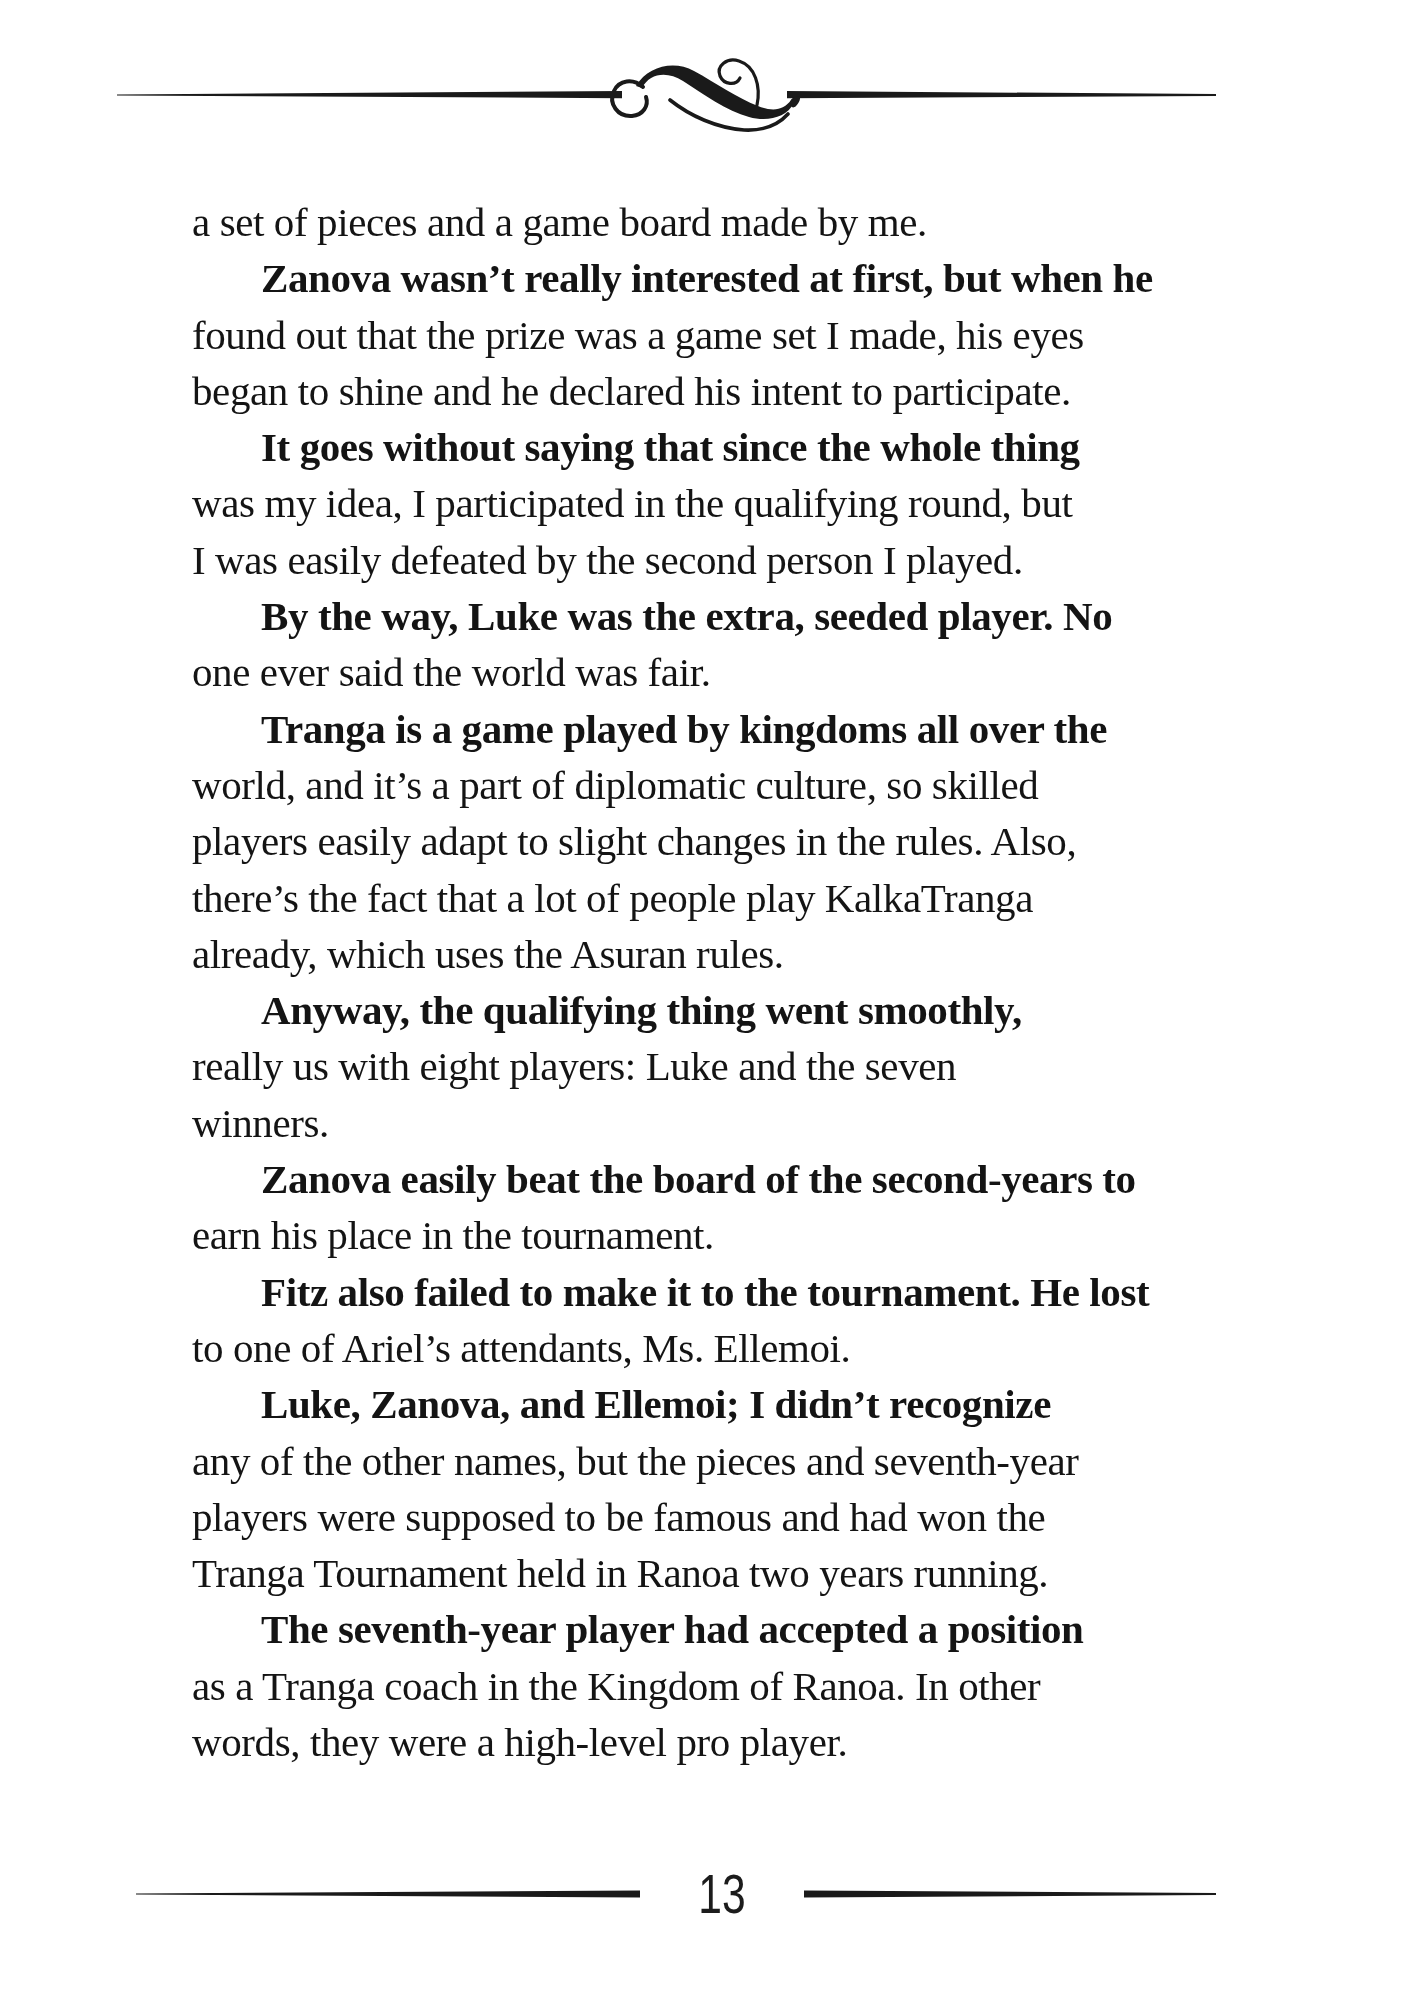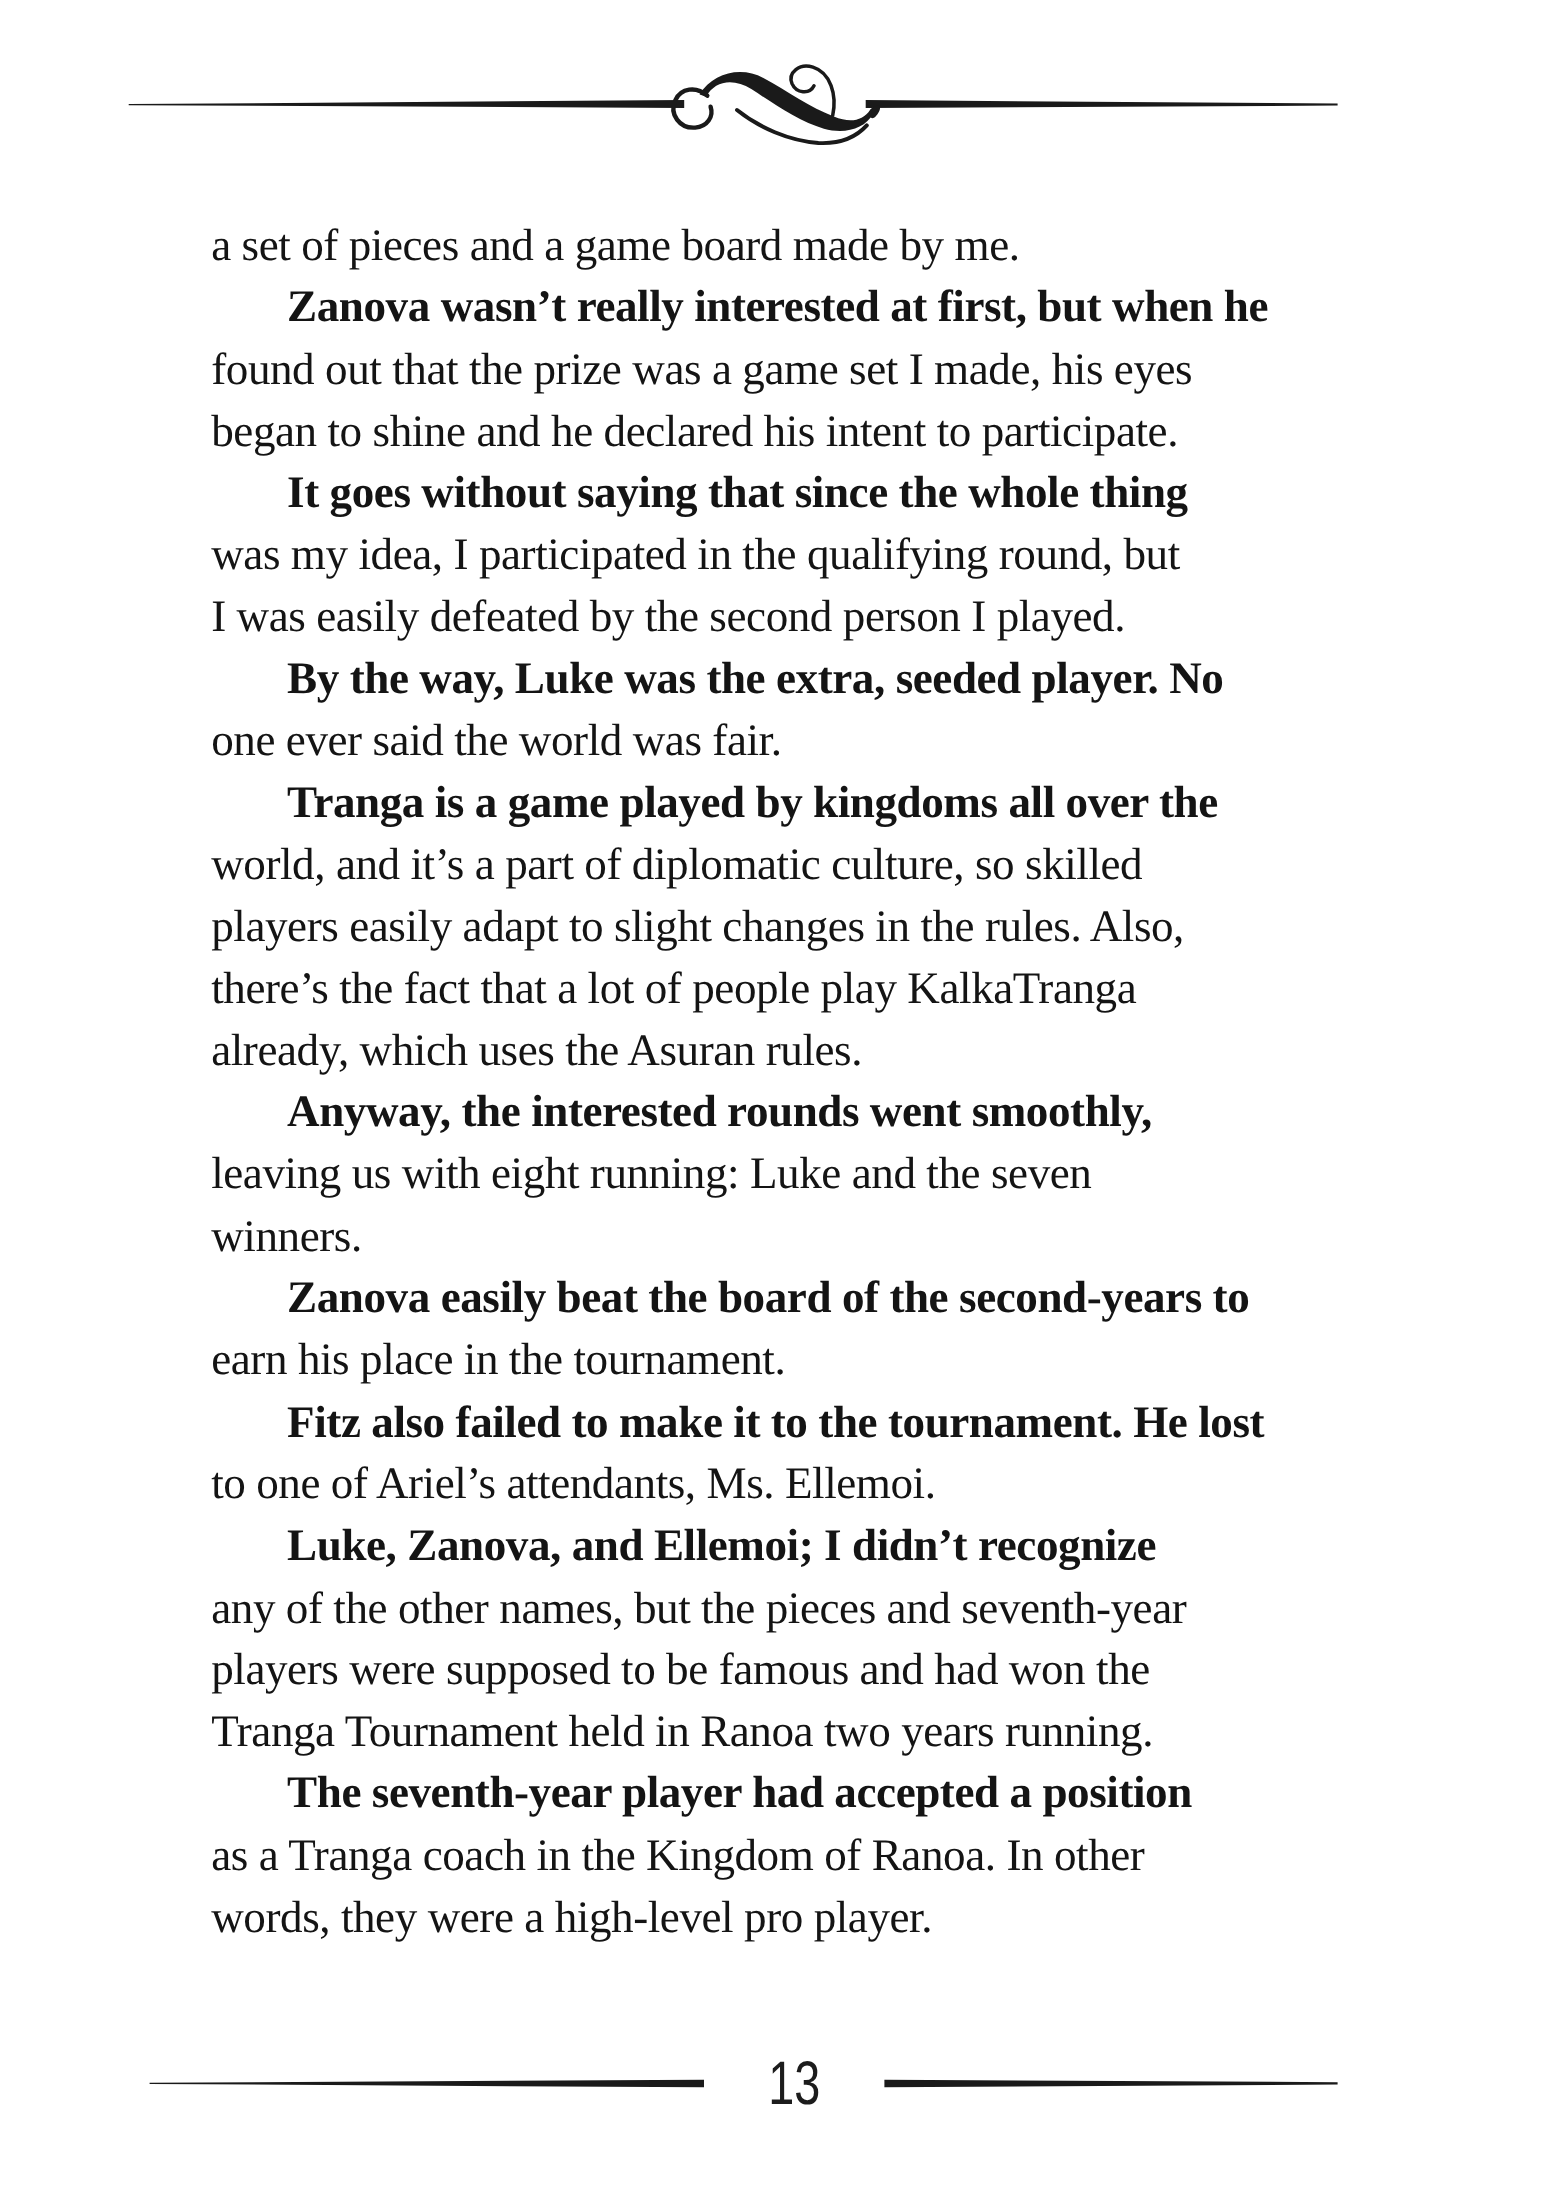--- a/index.html
+++ b/index.html
@@ -119,22 +119,22 @@
         <div class="line">one ever said the world was fair.</div>
       </div>
       <div class="para">
         <div class="line first">Tranga is a game played by kingdoms all over the</div>
         <div class="line">world, and it’s a part of diplomatic culture, so skilled</div>
         <div class="line">players easily adapt to slight changes in the rules. Also,</div>
         <div class="line">there’s the fact that a lot of people play KalkaTranga</div>
         <div class="line">already, which uses the Asuran rules.</div>
       </div>
       <div class="para">
-        <div class="line first">Anyway, the interested rounds went smoothly,</div>
-        <div class="line">leaving us with eight running: Luke and the seven</div>
+        <div class="line first">Anyway, the qualifying thing went smoothly,</div>
+        <div class="line">really us with eight players: Luke and the seven</div>
         <div class="line">winners.</div>
       </div>
       <div class="para">
         <div class="line first">Zanova easily beat the board of the second-years to</div>
         <div class="line">earn his place in the tournament.</div>
       </div>
       <div class="para">
         <div class="line first">Fitz also failed to make it to the tournament. He lost</div>
         <div class="line">to one of Ariel’s attendants, Ms. Ellemoi.</div>
       </div>

